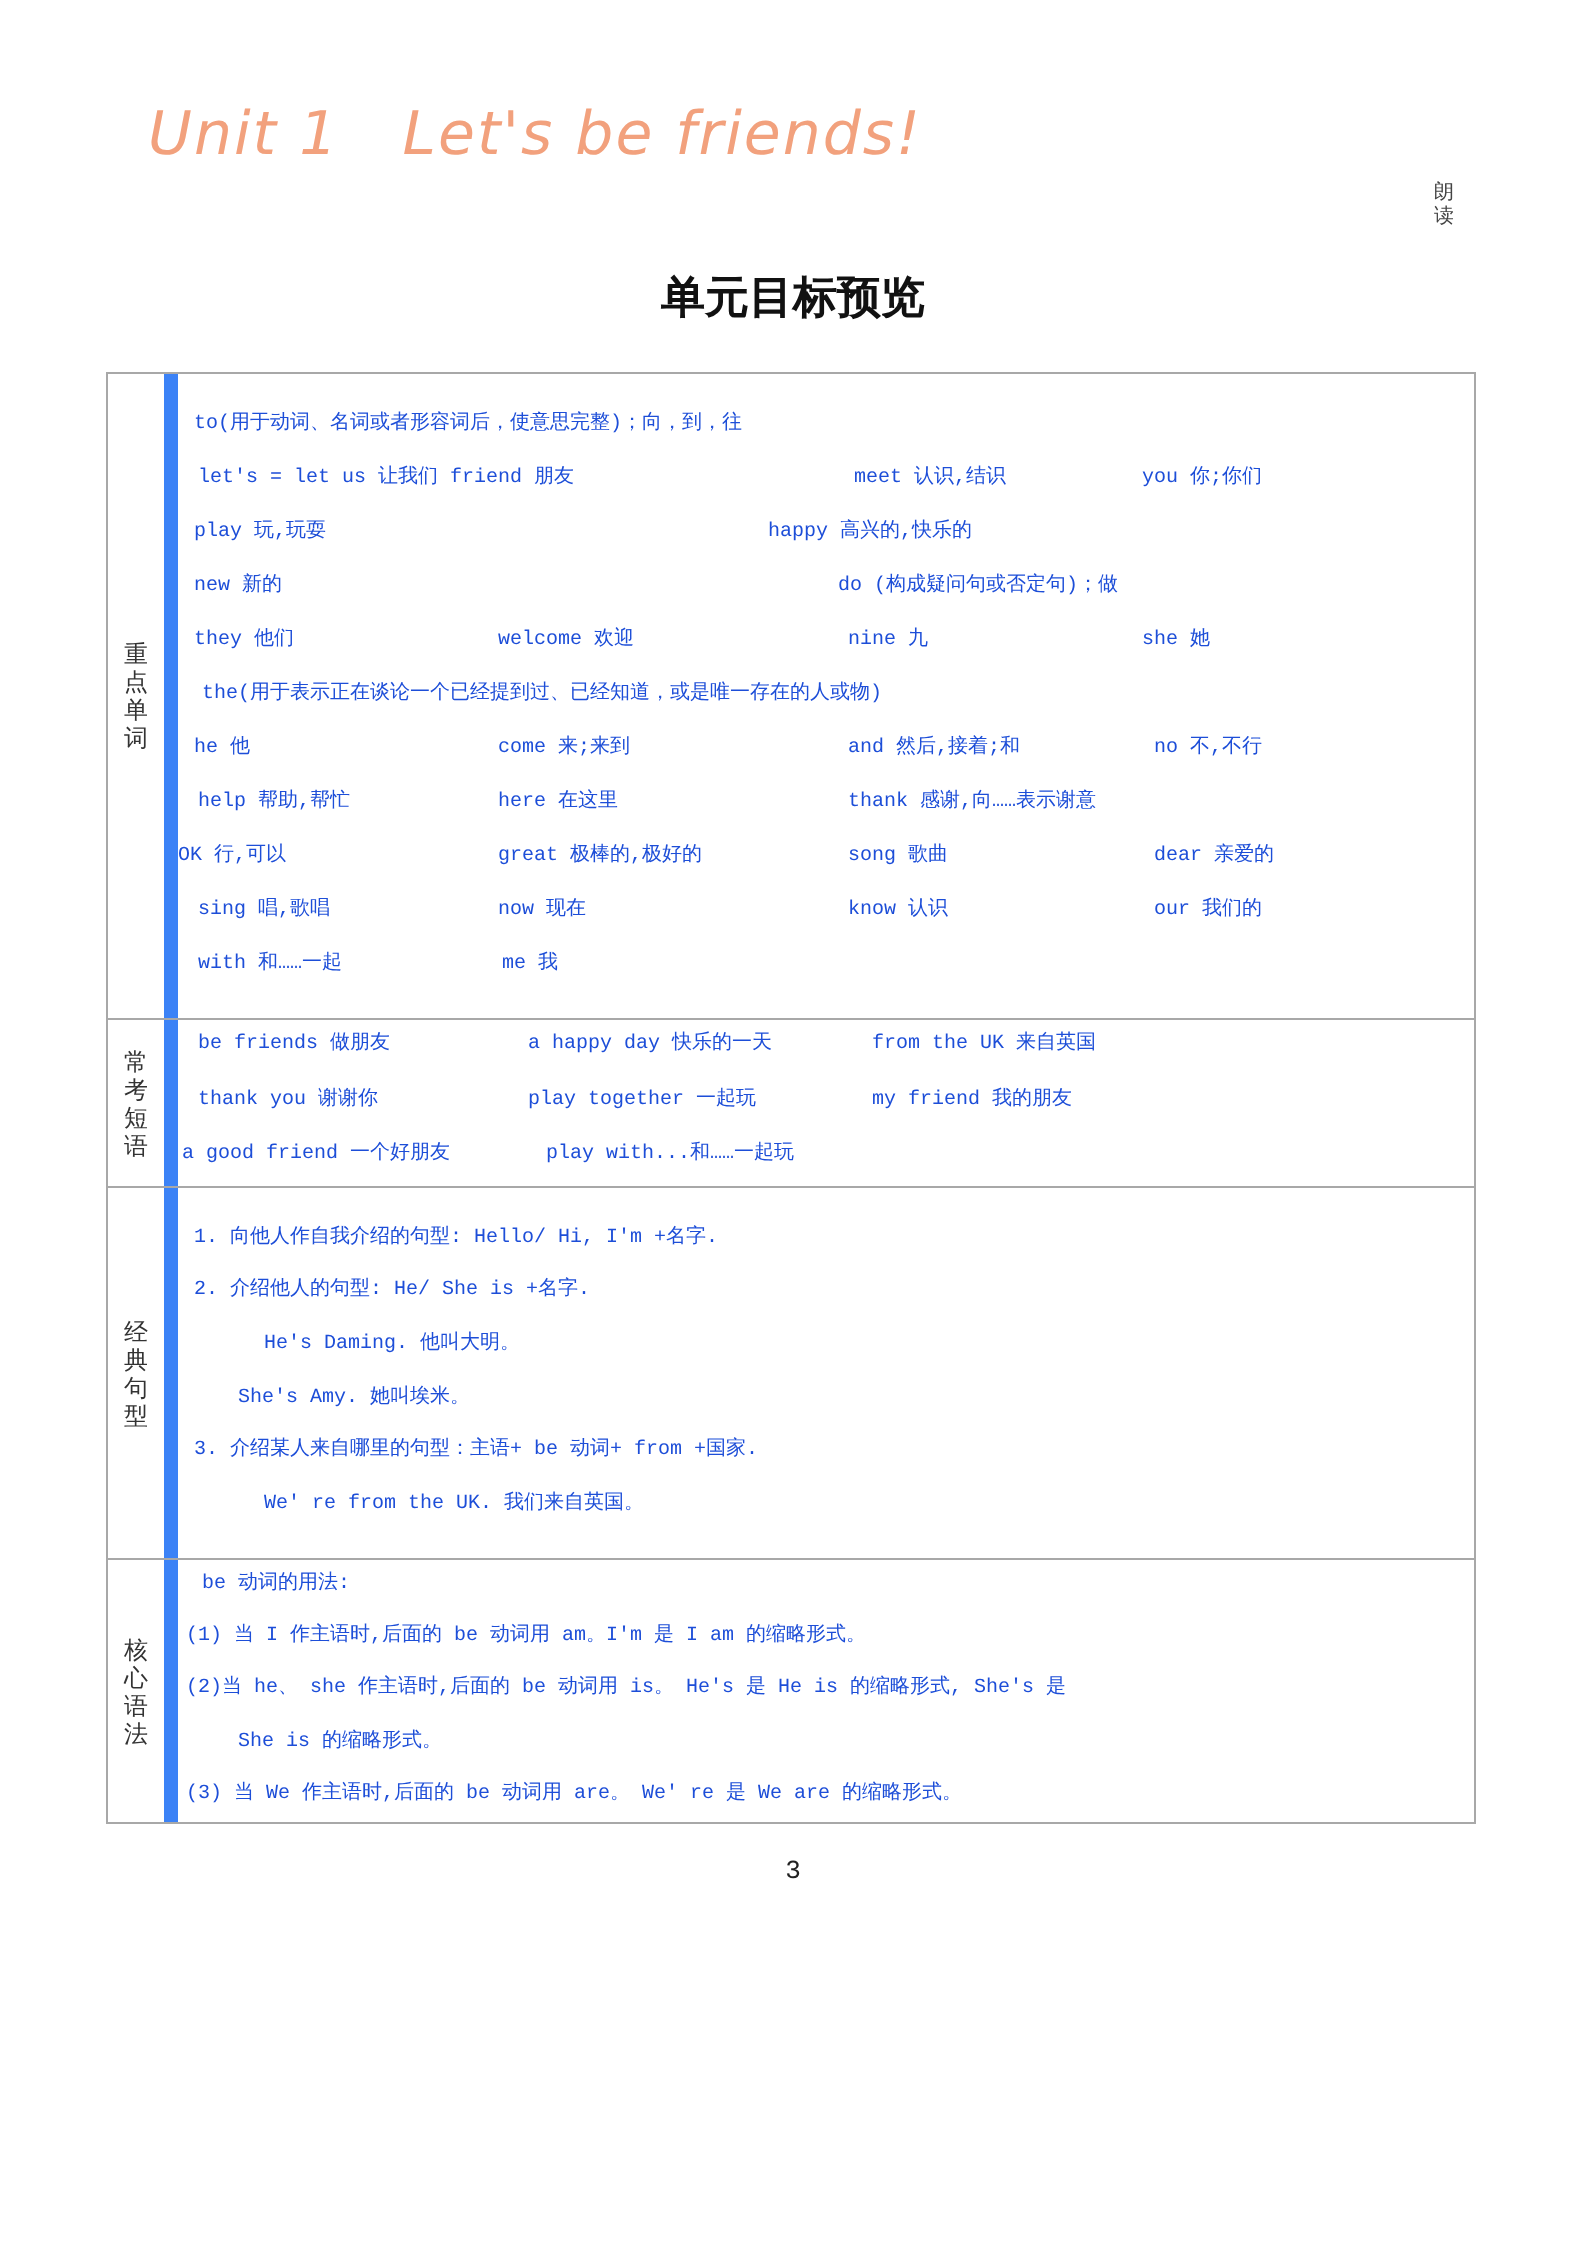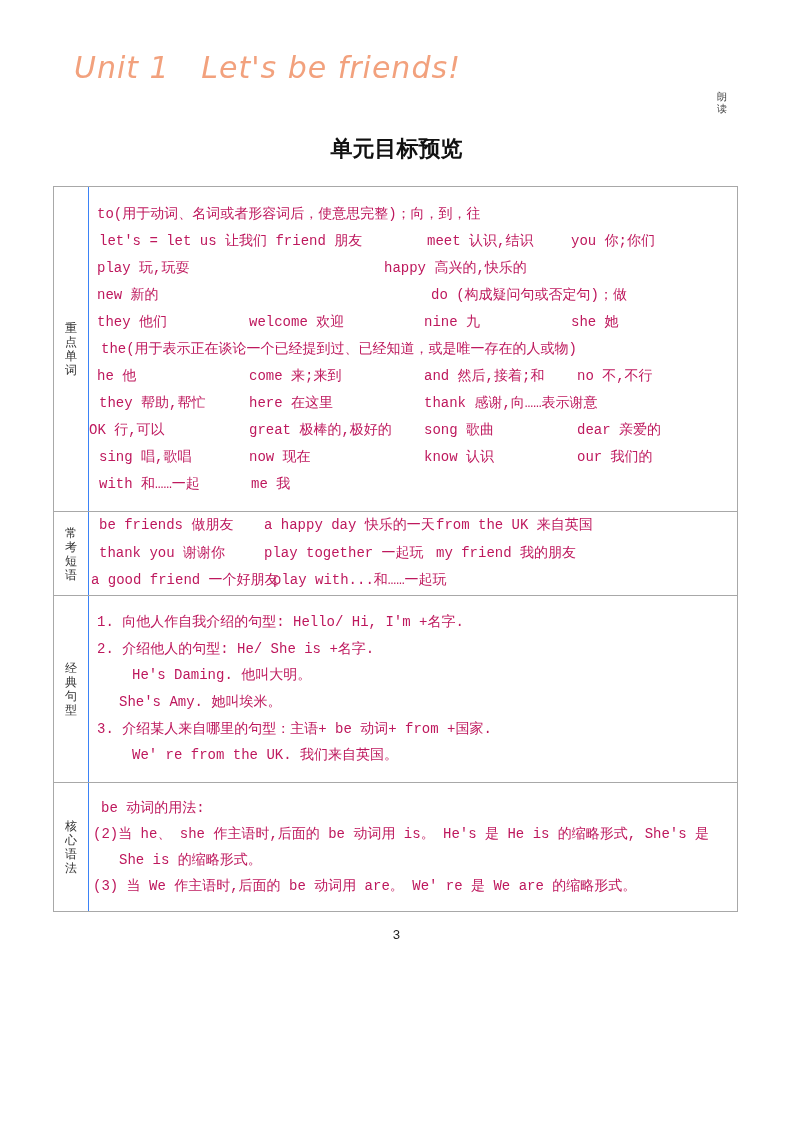--- a/index.html
+++ b/index.html
@@ -42,21 +42,21 @@
     display:flex;flex-direction:column;
   }
   .trow{display:flex;box-sizing:border-box;}
   .trow + .trow{border-top:1px solid #a8a8a8;}
   .trow.r0{height:324px;}
   .trow.r1{height:84px;}
   .trow.r2{height:187px;}
   .trow.r3{flex:1;}
   .label-cell{
     width:35px;flex:0 0 35px;
-    border-right:1px solid #3b82f6;
+    border-right:7px solid #3b82f6;
     box-sizing:border-box;
     display:flex;align-items:center;justify-content:center;
   }
   .label-cell .vlabel{
     width:13px;
     font-size:12px;line-height:14px;
     color:#333;
     word-break:break-all;text-align:center;
     font-family:"Liberation Serif","DejaVu Serif",serif;
   }
@@ -66,23 +66,23 @@
     overflow:hidden;
   }
   .line{position:relative;}
   .r0 .line{height:27px;}
   .r1 .line{height:28px;}
   .r2 .line{height:26.7px;}
   .r3 .line{height:26.2px;}
   .seg{
     position:absolute;top:0;
     white-space:pre;
-    font-size:14px;
+    font-size:10px;
     line-height:26px;
-    color:#be185d;
+    color:#1d4ed8;
   }
   .page-number{
     position:absolute;left:0;top:928px;width:793px;
     text-align:center;font-size:13px;color:#222;
   }
 </style>
 </head>
 <body>
 
 <div class="page">
@@ -107,39 +107,39 @@
           <span class="seg" style="left:10px">let's = let us 让我们 friend 朋友</span>
           <span class="seg" style="left:338px">meet 认识,结识</span>
           <span class="seg" style="left:482px">you 你;你们</span>
         </div>
         <div class="line">
           <span class="seg" style="left:8px">play 玩,玩耍</span>
           <span class="seg" style="left:295px">happy 高兴的,快乐的</span>
         </div>
         <div class="line">
           <span class="seg" style="left:8px">new 新的</span>
-          <span class="seg" style="left:342px">do (构成疑问句或否定句)；做</span>
+          <span class="seg" style="left:330px">do (构成疑问句或否定句)；做</span>
         </div>
         <div class="line">
           <span class="seg" style="left:8px">they 他们</span>
           <span class="seg" style="left:160px">welcome 欢迎</span>
           <span class="seg" style="left:335px">nine 九</span>
           <span class="seg" style="left:482px">she 她</span>
         </div>
         <div class="line">
           <span class="seg" style="left:12px">the(用于表示正在谈论一个已经提到过、已经知道，或是唯一存在的人或物)</span>
         </div>
         <div class="line">
           <span class="seg" style="left:8px">he 他</span>
           <span class="seg" style="left:160px">come 来;来到</span>
           <span class="seg" style="left:335px">and 然后,接着;和</span>
           <span class="seg" style="left:488px">no 不,不行</span>
         </div>
         <div class="line">
-          <span class="seg" style="left:10px">they 帮助,帮忙</span>
+          <span class="seg" style="left:10px">help 帮助,帮忙</span>
           <span class="seg" style="left:160px">here 在这里</span>
           <span class="seg" style="left:335px">thank 感谢,向……表示谢意</span>
         </div>
         <div class="line">
           <span class="seg" style="left:0px">OK 行,可以</span>
           <span class="seg" style="left:160px">great 极棒的,极好的</span>
           <span class="seg" style="left:335px">song 歌曲</span>
           <span class="seg" style="left:488px">dear 亲爱的</span>
         </div>
         <div class="line">
@@ -205,20 +205,23 @@
 
     <div class="trow r3">
       <div class="label-cell">
         <span class="vlabel">核心语法</span>
       </div>
       <div class="content-cell">
         <div class="line">
           <span class="seg" style="left:12px">be 动词的用法:</span>
         </div>
         <div class="line">
+          <span class="seg" style="left:4px">(1) 当 I 作主语时,后面的 be 动词用 am。I'm 是 I am 的缩略形式。</span>
+        </div>
+        <div class="line">
           <span class="seg" style="left:4px">(2)当 he、 she 作主语时,后面的 be 动词用 is。 He's 是 He is 的缩略形式, She's 是</span>
         </div>
         <div class="line">
           <span class="seg" style="left:30px">She is 的缩略形式。</span>
         </div>
         <div class="line">
           <span class="seg" style="left:4px">(3) 当 We 作主语时,后面的 be 动词用 are。 We' re 是 We are 的缩略形式。</span>
         </div>
       </div>
     </div>

